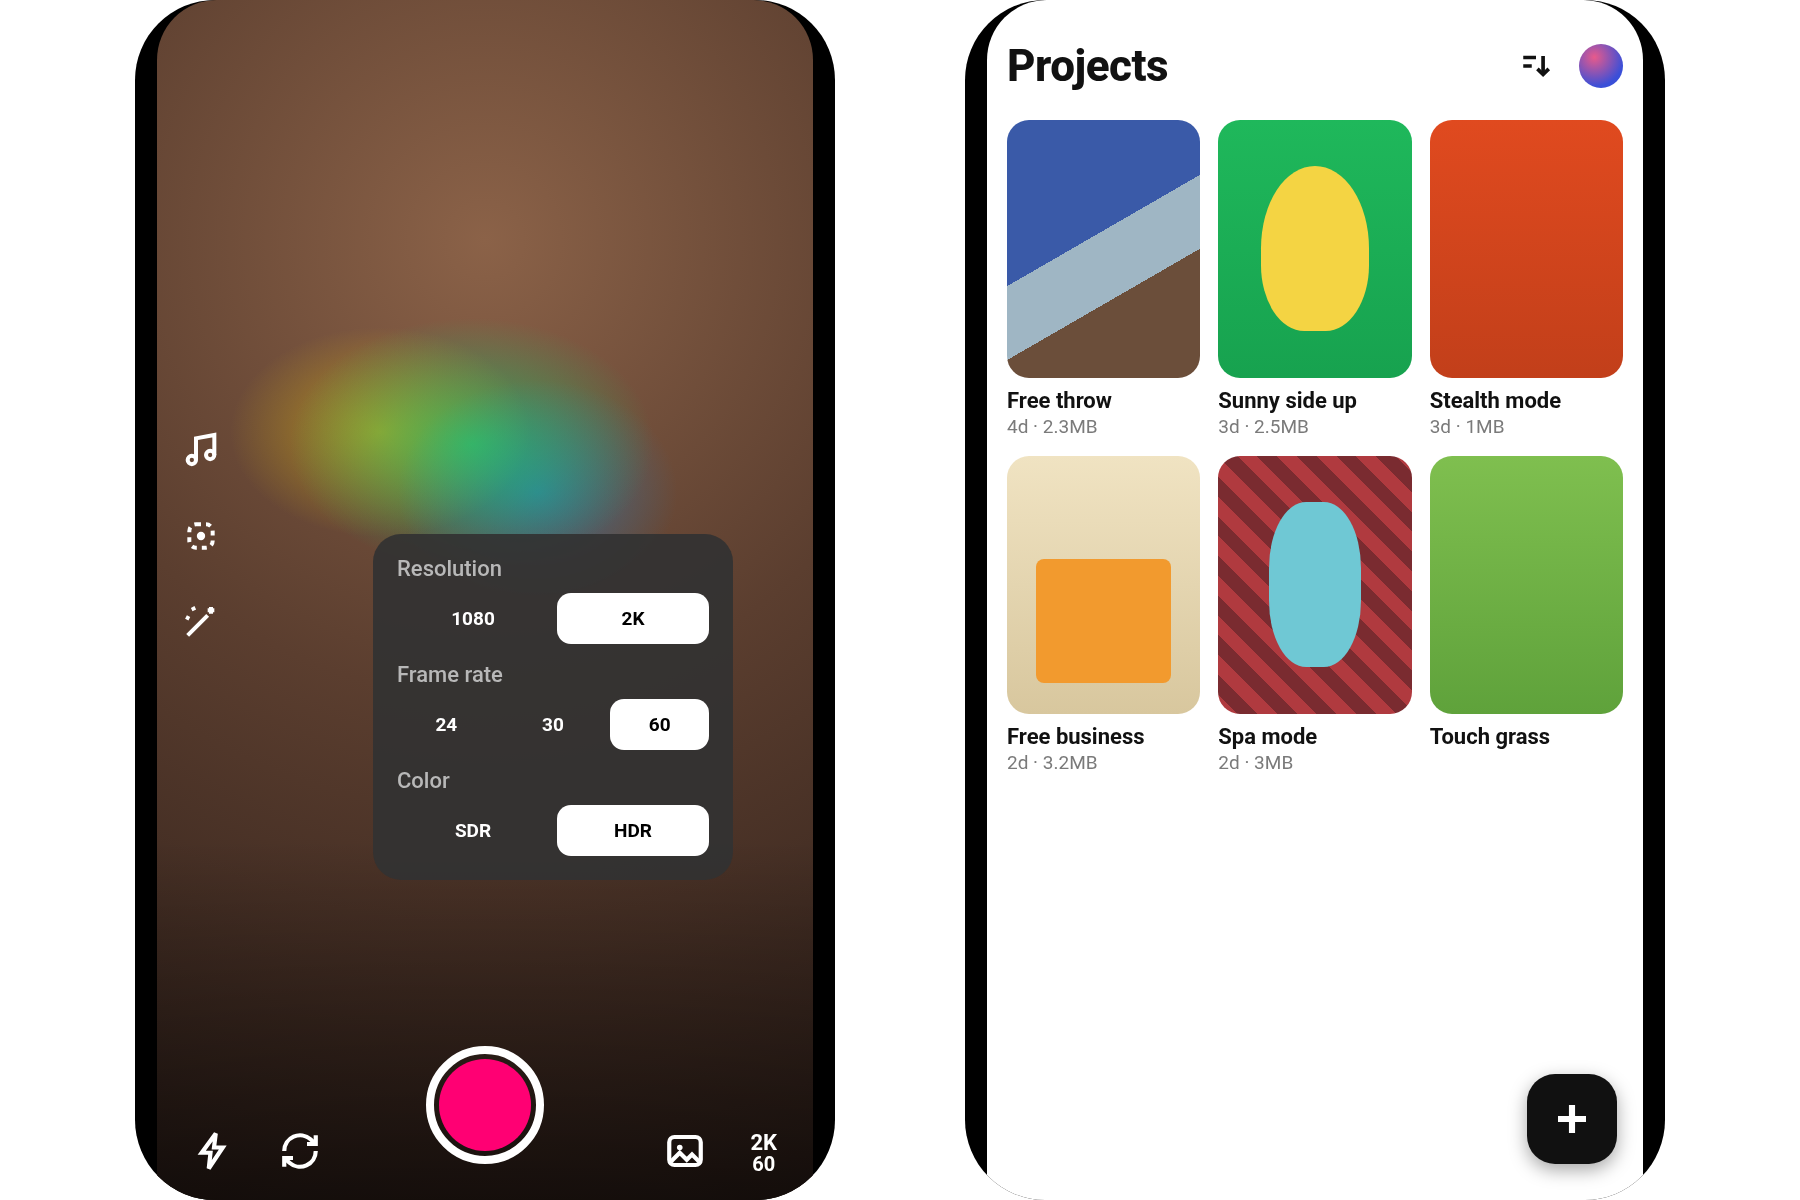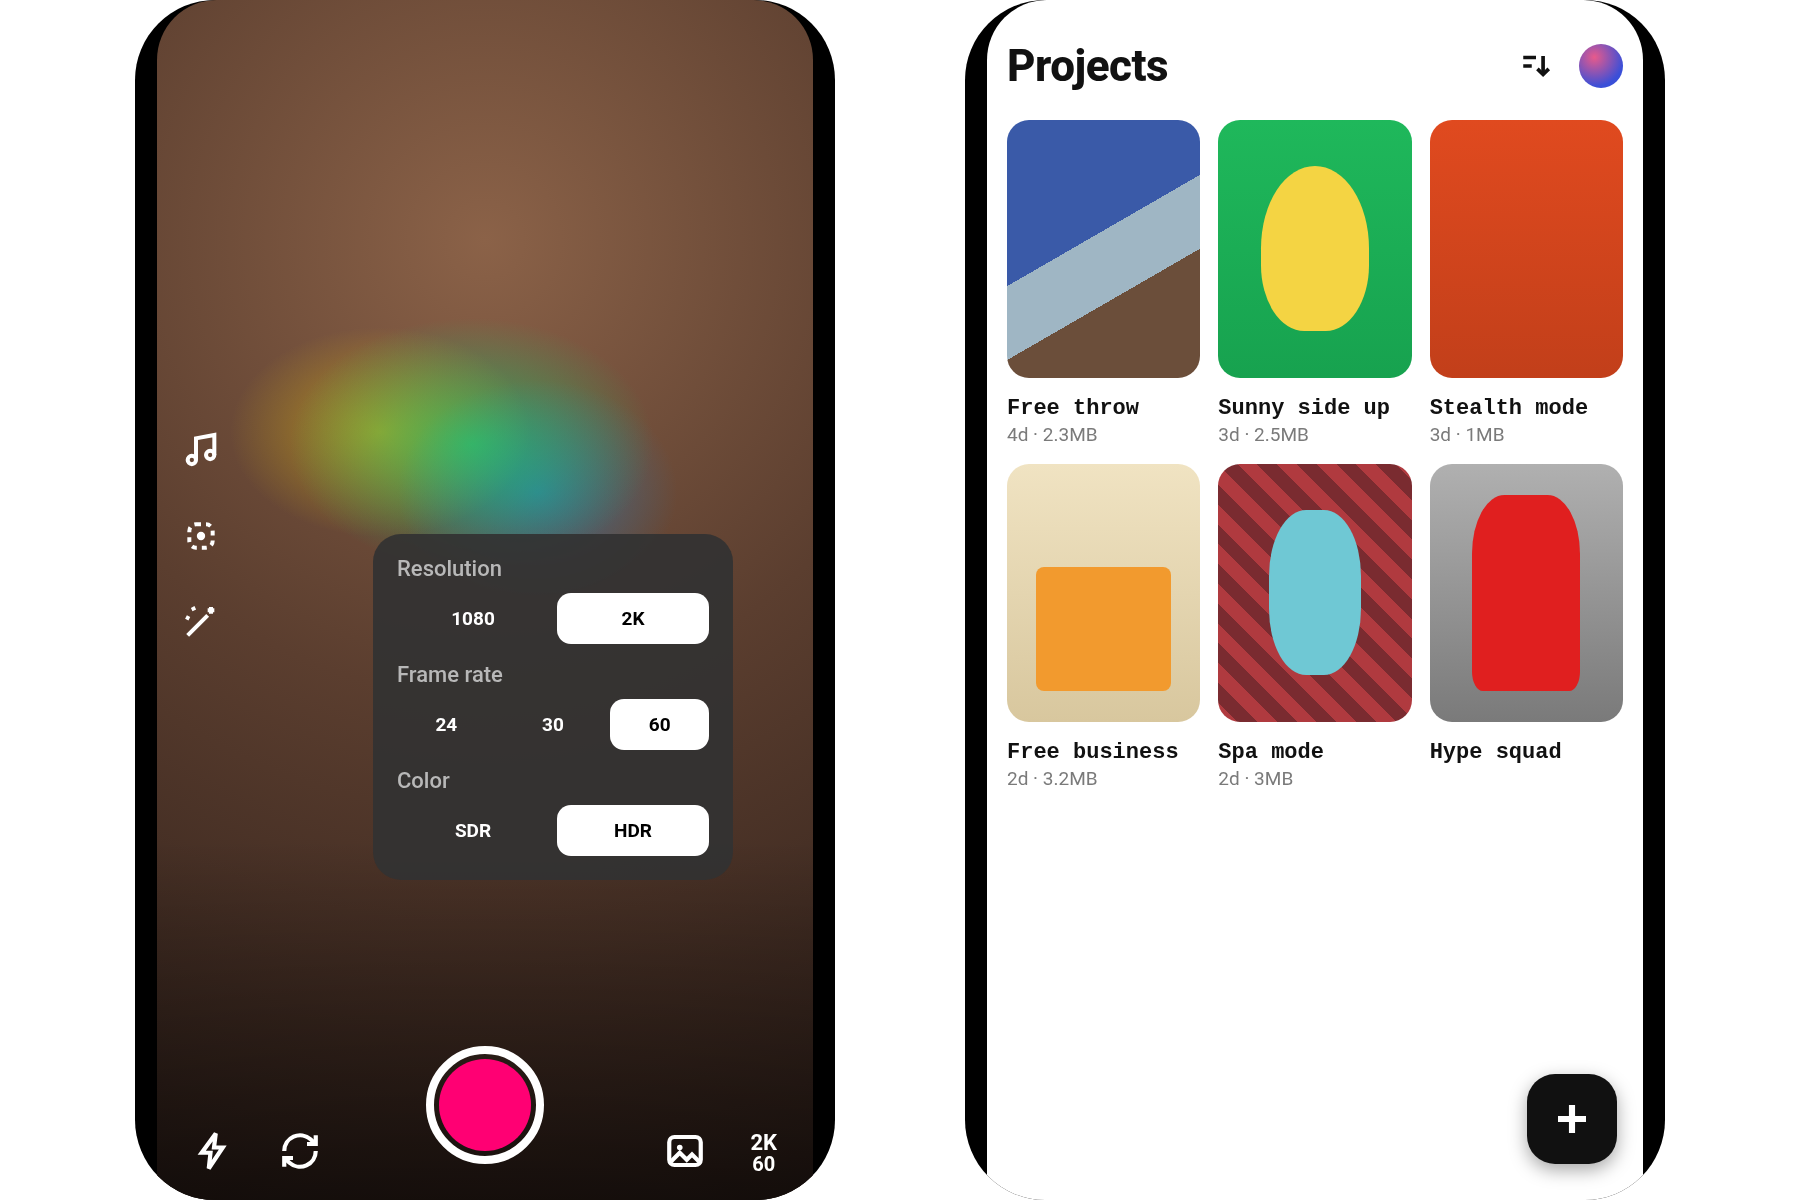--- a/index.html
+++ b/index.html
@@ -164,21 +164,21 @@
     grid-template-columns: repeat(3, 1fr);
     gap: 18px 18px;
   }
   .proj-card { }
   .thumb {
     width:100%;
     aspect-ratio: 3/4;
     border-radius:22px;
     background:#888;
   }
-  .proj-title { margin-top:18px; font-size:22px; font-weight:700; white-space:nowrap; overflow:hidden; text-overflow:ellipsis;font-family:Liberation Mono, monospace;}
+  .proj-title { margin-top:10px; font-size:22px; font-weight:700; white-space:nowrap; overflow:hidden; text-overflow:ellipsis;}
   .proj-meta  { margin-top:2px;  font-size:19px; color:#7a7a7a; }
   .emoji { font-size:20px; }
 
   
   .t0{background:linear-gradient(150deg,#3a5aa8 45%,#9fb6c4 45% 65%,#6b4e3a 65%);}
   .t1{background:radial-gradient(circle at 45% 50%, #ffd23a 0 45%, #f08a1f 46% 60%, #e0e0e0 61%);}
   .t2{background:linear-gradient(#1fb85b,#17a24f); position:relative;}
   .t2::after{content:"";position:absolute;inset:18% 22%;background:#f4d443;border-radius:50% 50% 40% 40%;}
   .t3{background:linear-gradient(#e04a1f,#c23f1a);}
   .t4{background:linear-gradient(#f0e3c2,#d8c79e); position:relative;}
@@ -331,22 +331,22 @@
             <div class="thumb t4"></div>
             <div class="proj-title">Free business</div>
             <div class="proj-meta">2d · 3.2MB</div>
           </div>
           <div class="proj-card">
             <div class="thumb t5"></div>
             <div class="proj-title">Spa mode</div>
             <div class="proj-meta">2d · 3MB</div>
           </div>
           <div class="proj-card">
-            <div class="thumb t7"></div>
-            <div class="proj-title">Hype squad</div>
+            <div class="thumb t6"></div>
+            <div class="proj-title">Touch grass</div>
           </div>
         </div>
 
       <div class="fab">
         <svg viewBox="0 0 24 24" fill="none">
             <path d="M12 4v16M4 12h16"></path>
           </svg>
       </div>
 
     </div>

